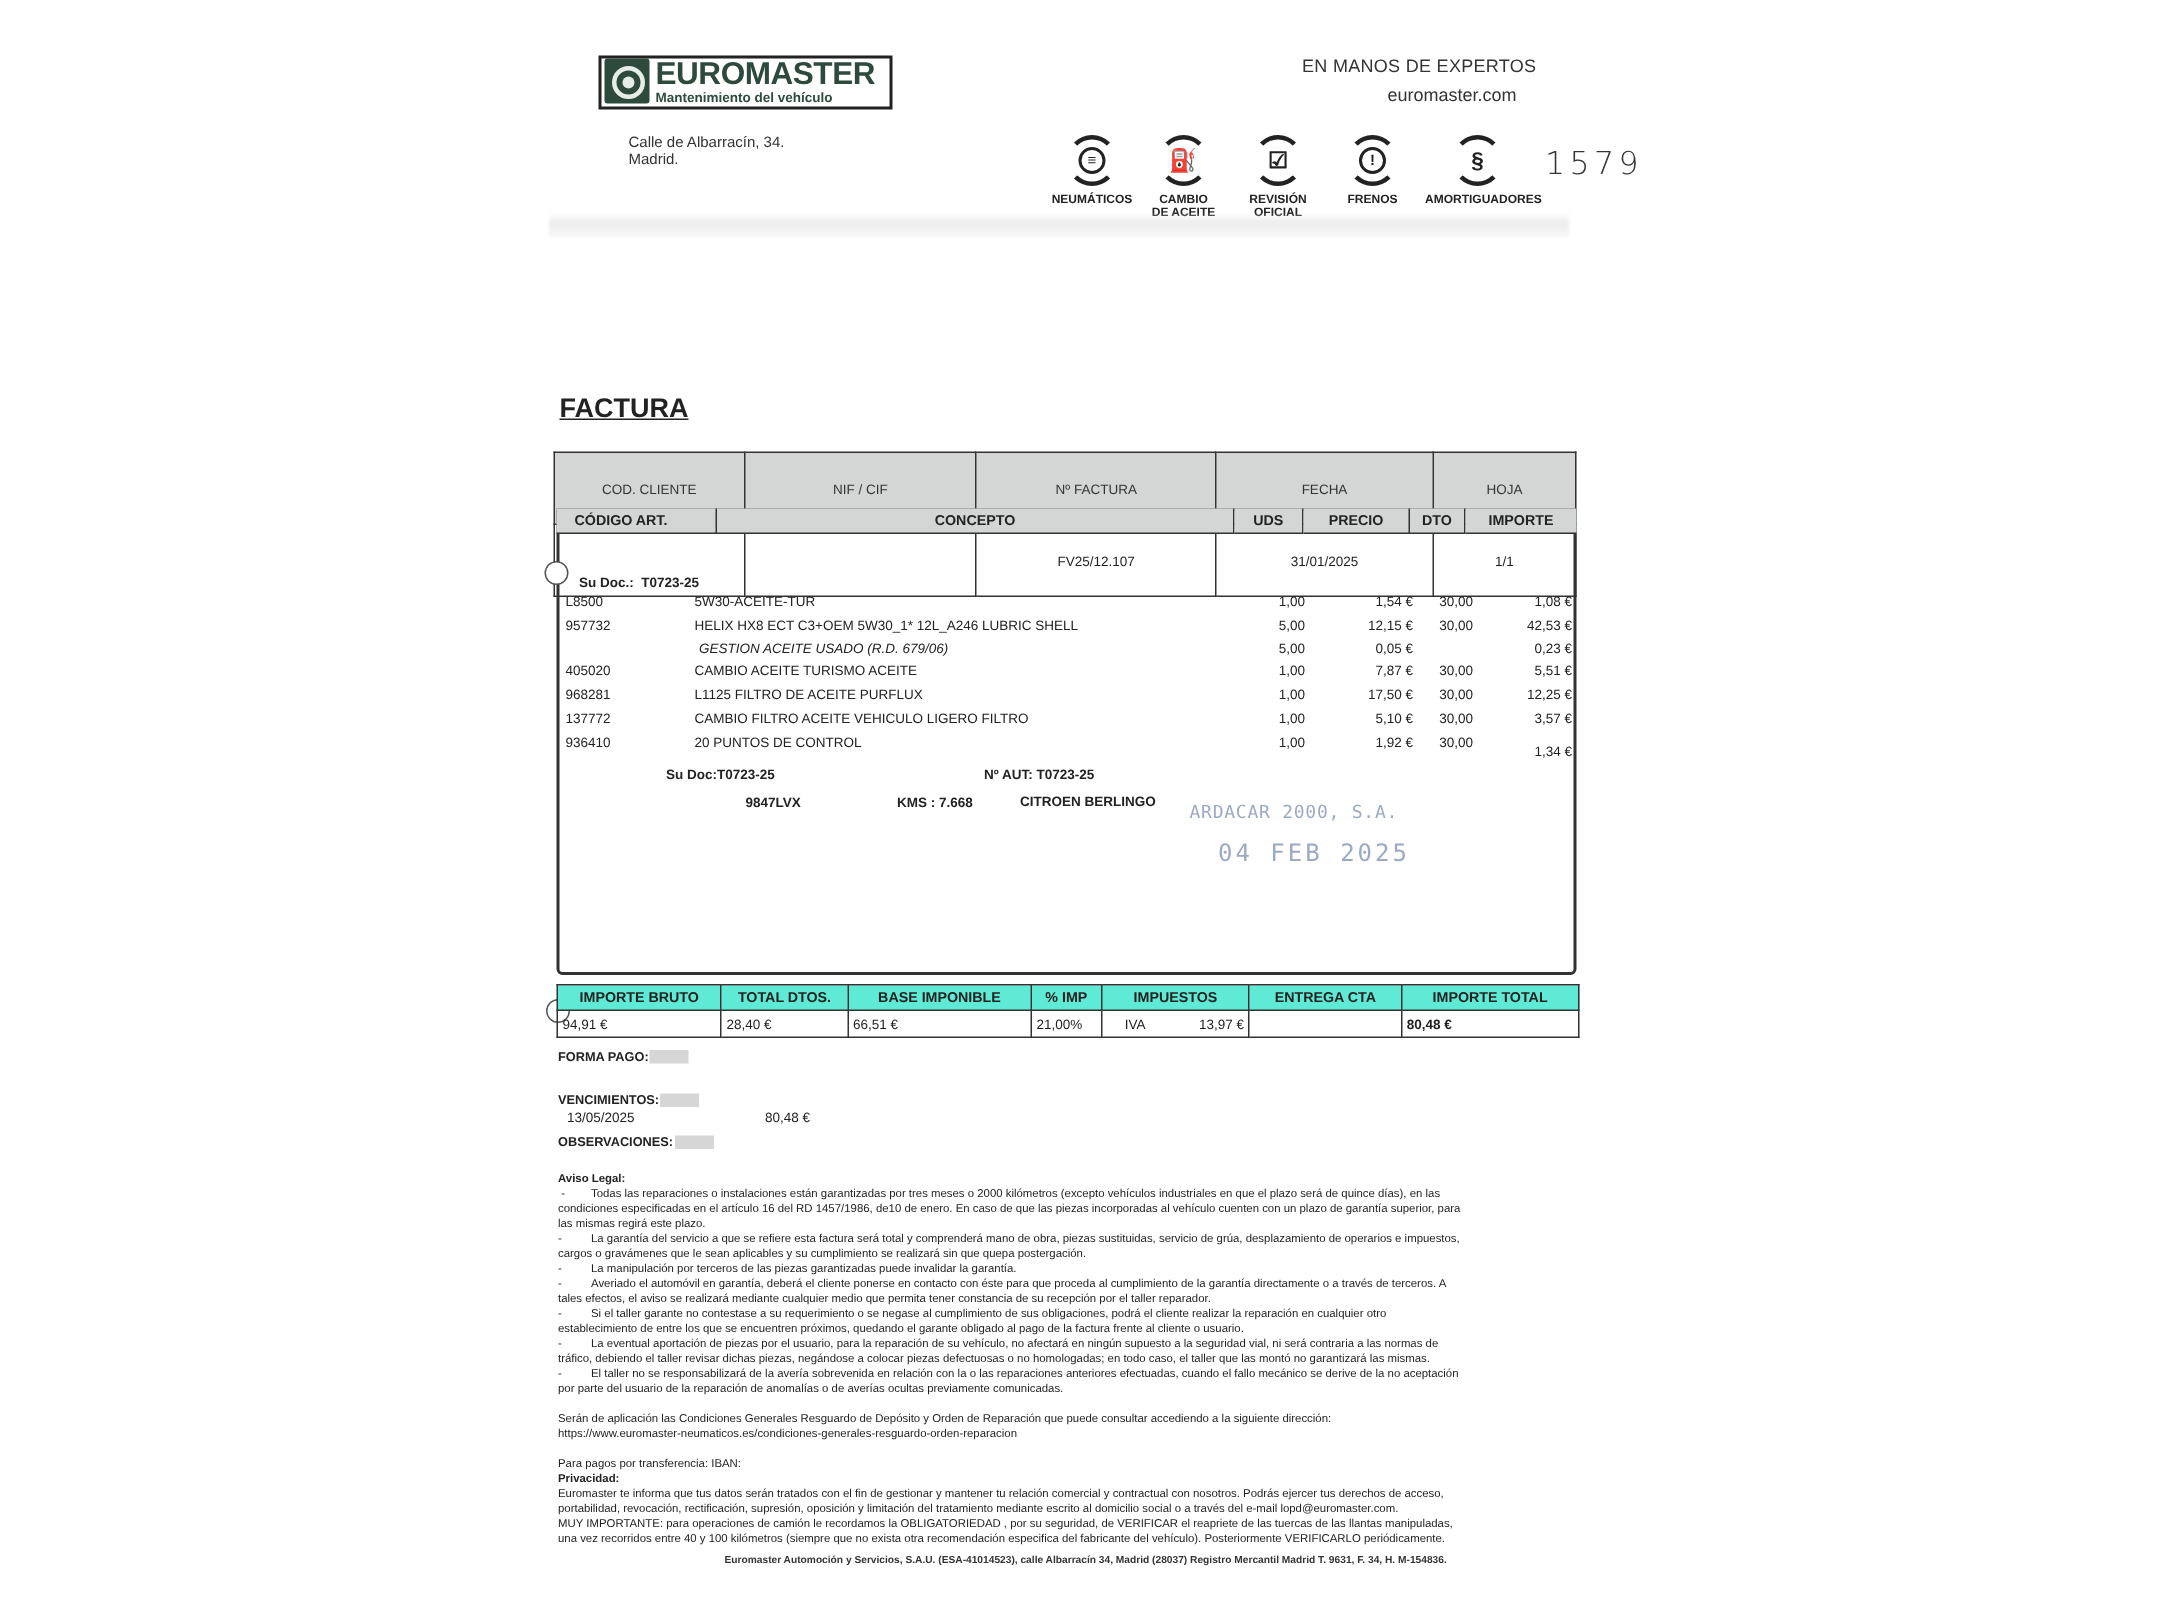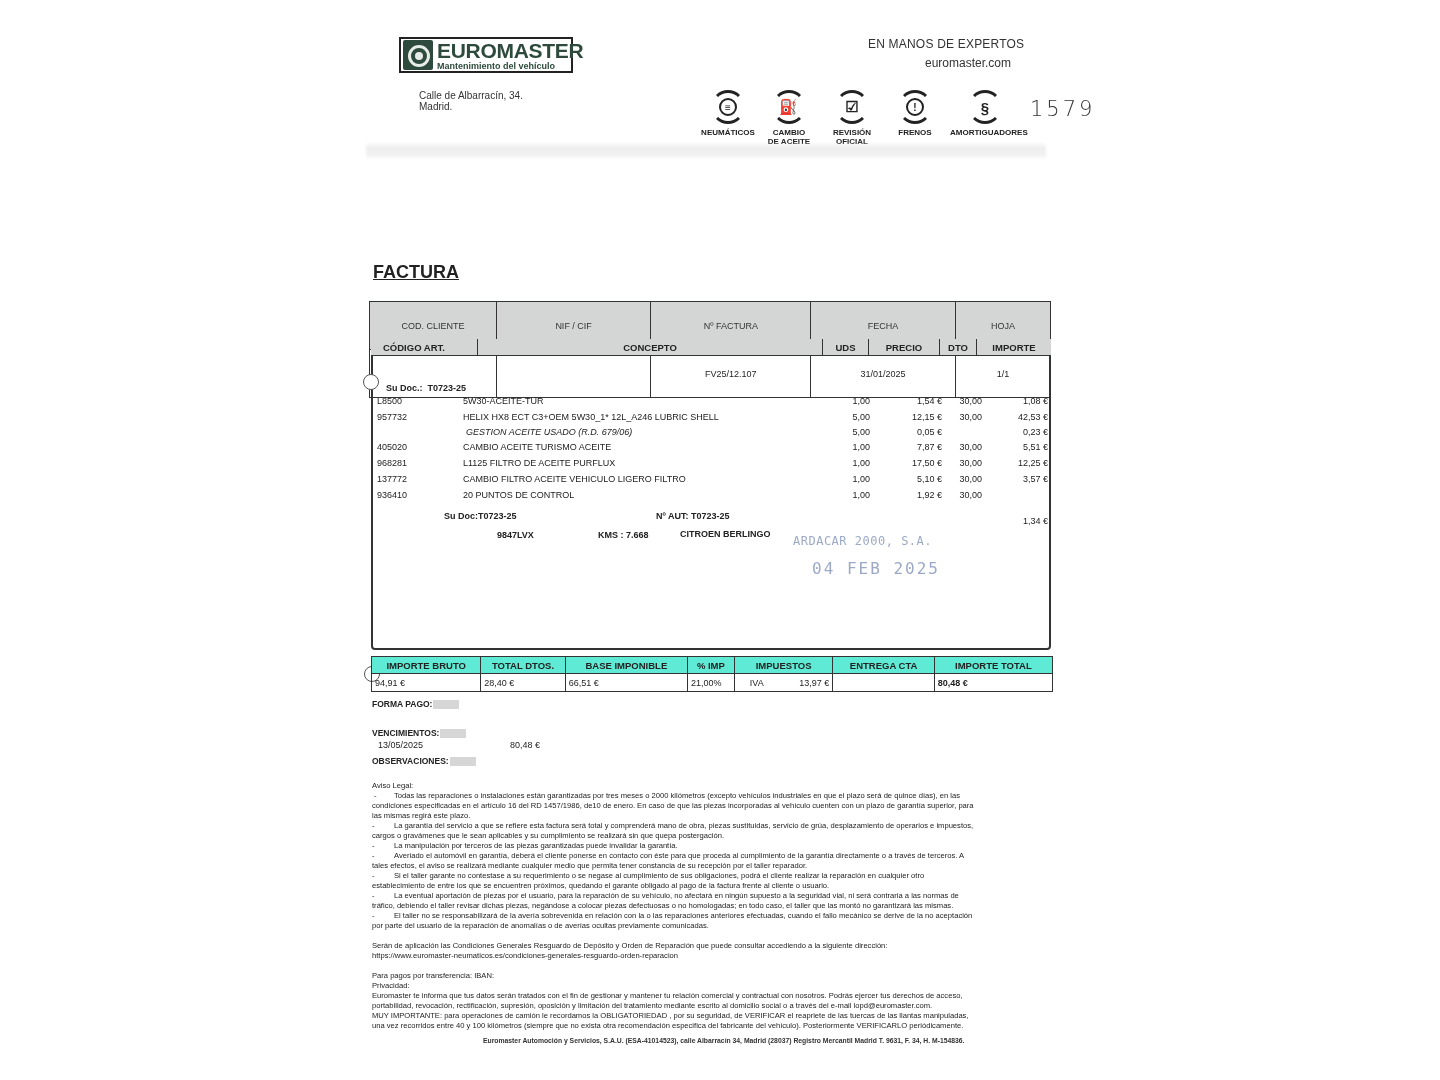--- a/index.html
+++ b/index.html
@@ -1,20 +1,20 @@
 <!DOCTYPE html>
 <html><head>
 <meta charset="utf-8">
 <style>
   html, body { margin:0; padding:0; background:#ffffff; }
   body { width:1440px; height:1080px; position:relative; overflow:hidden; font-family:"Liberation Sans", sans-serif; color:#1e1e1e; }
   .abs { position:absolute; }
 
   
-  .logo-box { left:399px; top:37px; width:174px; height:36px; border:2px solid #222; box-sizing:border-box; display:flex; align-items:center; background:#fff; }
+  .logo-box { left:399px; top:37px; width:196px; height:36px; border:2px solid #222; box-sizing:border-box; display:flex; background:#fff; }
   .logo-mark { width:30px; height:30px; margin-left:2px; background:#2e4a3c; border-radius:2px; position:relative; flex:none; }
   .logo-mark::before { content:""; position:absolute; left:5px; top:5px; width:16px; height:16px; border:3px solid #e6ece8; border-radius:50%; }
   .logo-mark::after { content:""; position:absolute; left:12px; top:12px; width:8px; height:8px; background:#e6ece8; border-radius:50%; }
   .logo-text { margin-left:4px; line-height:1; }
   .logo-title { font-size:21px; font-weight:bold; color:#2e4a3c; letter-spacing:-0.3px; }
   .logo-sub { font-size:9px; font-weight:bold; color:#2e4a3c; margin-top:1px; }
 
   .addr { left:419px; top:90px; font-size:10px; line-height:11px; color:#333; }
 
   .slogan { left:868px; top:37px; font-size:12px; font-weight:normal; color:#333; letter-spacing:0.2px; }
@@ -57,21 +57,21 @@
   .tot-tbl td { border:1.5px solid #333; height:16px; padding:0 3px; }
   .tot-tbl tr.h td { background:#5eead4; font-weight:bold; text-align:center; color:#222; }
   .tot-tbl tr.v td { font-size:9px; height:17px; }
 
   .lbl { font-size:8.5px; font-weight:bold; color:#222; }
   .lbl .redact { display:inline-block; width:26px; height:9px; background:#d6d6d6; vertical-align:middle; margin-left:1px; }
 
   .legal { left:372px; top:781px; width:612px; font-size:7.6px; line-height:10px; color:#222; }
   .legal p { margin:0; }
   .legal .dash { display:inline-block; width:22px; }
-  .legal b { font-weight:normal; }
+  .legal b { font-weight:bold; }
   .footer { left:483px; top:1037px; font-size:6.8px; font-weight:bold; color:#333; }
 
   .punch { width:14px; height:14px; border:1.2px solid #555; border-radius:50%; background:#fff; }
 </style>
 </head>
 <body>
 
 <div class="abs logo-box">
   <div class="logo-mark"></div>
   <div class="logo-text">
@@ -215,21 +215,21 @@
   <div class="abs row c-prec" style="top:471px">5,10 €</div>
   <div class="abs row c-dto" style="top:471px">30,00</div>
   <div class="abs row c-imp" style="top:471px">3,57 €</div>
 </div>
 <div>
   <div class="abs row c-code" style="top:487px">936410</div>
   <div class="abs row c-desc" style="top:487px">20 PUNTOS DE CONTROL</div>
   <div class="abs row c-uds" style="top:487px">1,00</div>
   <div class="abs row c-prec" style="top:487px">1,92 €</div>
   <div class="abs row c-dto" style="top:487px">30,00</div>
-  <div class="abs row c-imp" style="top:513px">1,34 €</div>
+  <div class="abs row c-imp" style="top:493px">1,34 €</div>
 </div>
 
 <div class="abs doc-line" style="left:444px;top:511px;">Su Doc:T0723-25</div>
 <div class="abs doc-line" style="left:656px;top:511px;">Nº AUT: T0723-25</div>
 <div class="abs doc-line" style="left:497px;top:530px;">9847LVX</div>
 <div class="abs doc-line" style="left:598px;top:530px;">KMS : 7.668</div>
 <div class="abs doc-line" style="left:680px;top:529px;">CITROEN BERLINGO</div>
 
 <div class="abs rubber" style="left:793px;top:534px;font-size:12px;letter-spacing:0.5px;">ARDACAR 2000, S.A.</div>
 <div class="abs rubber" style="left:812px;top:559px;font-size:16px;letter-spacing:2px;">04 FEB 2025</div>

